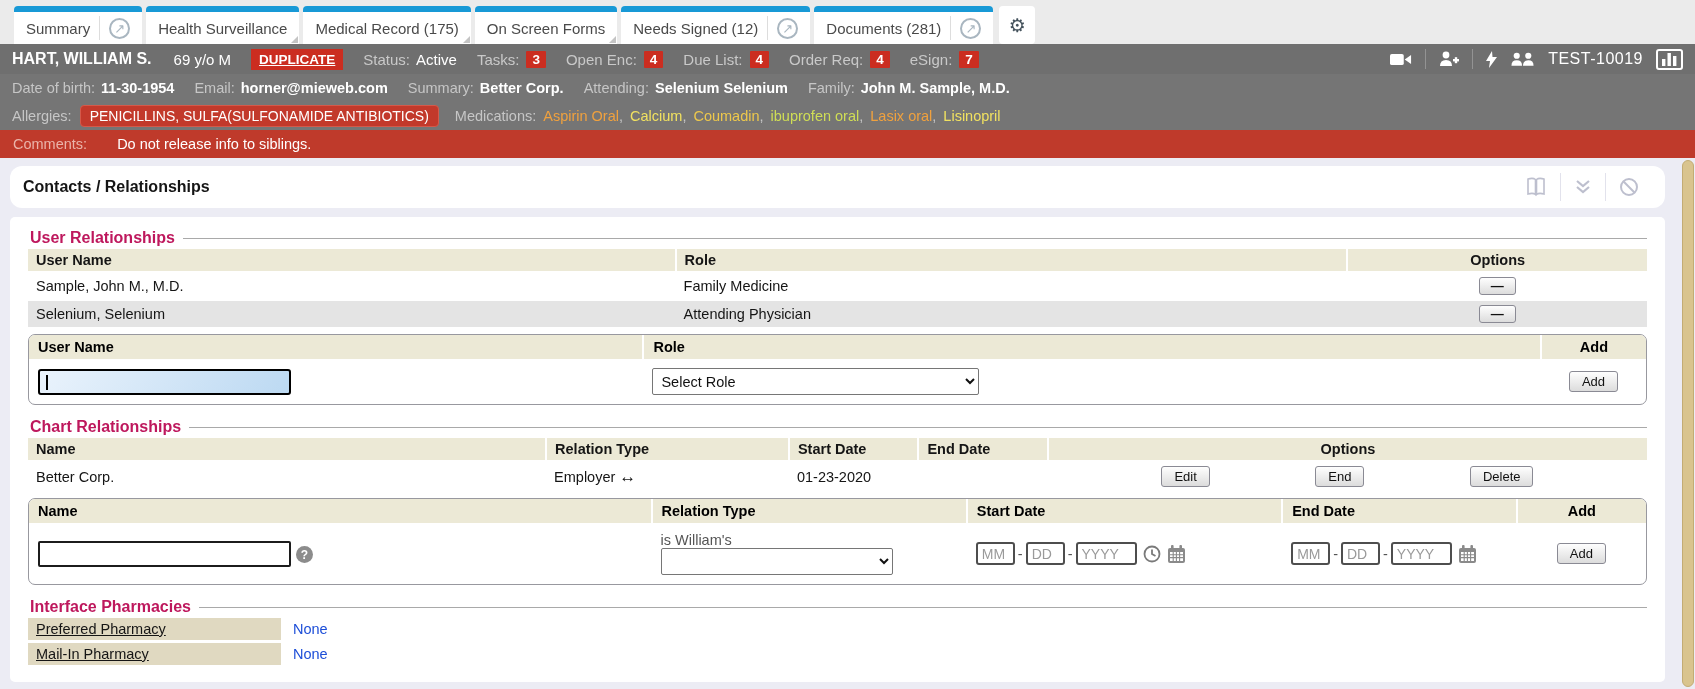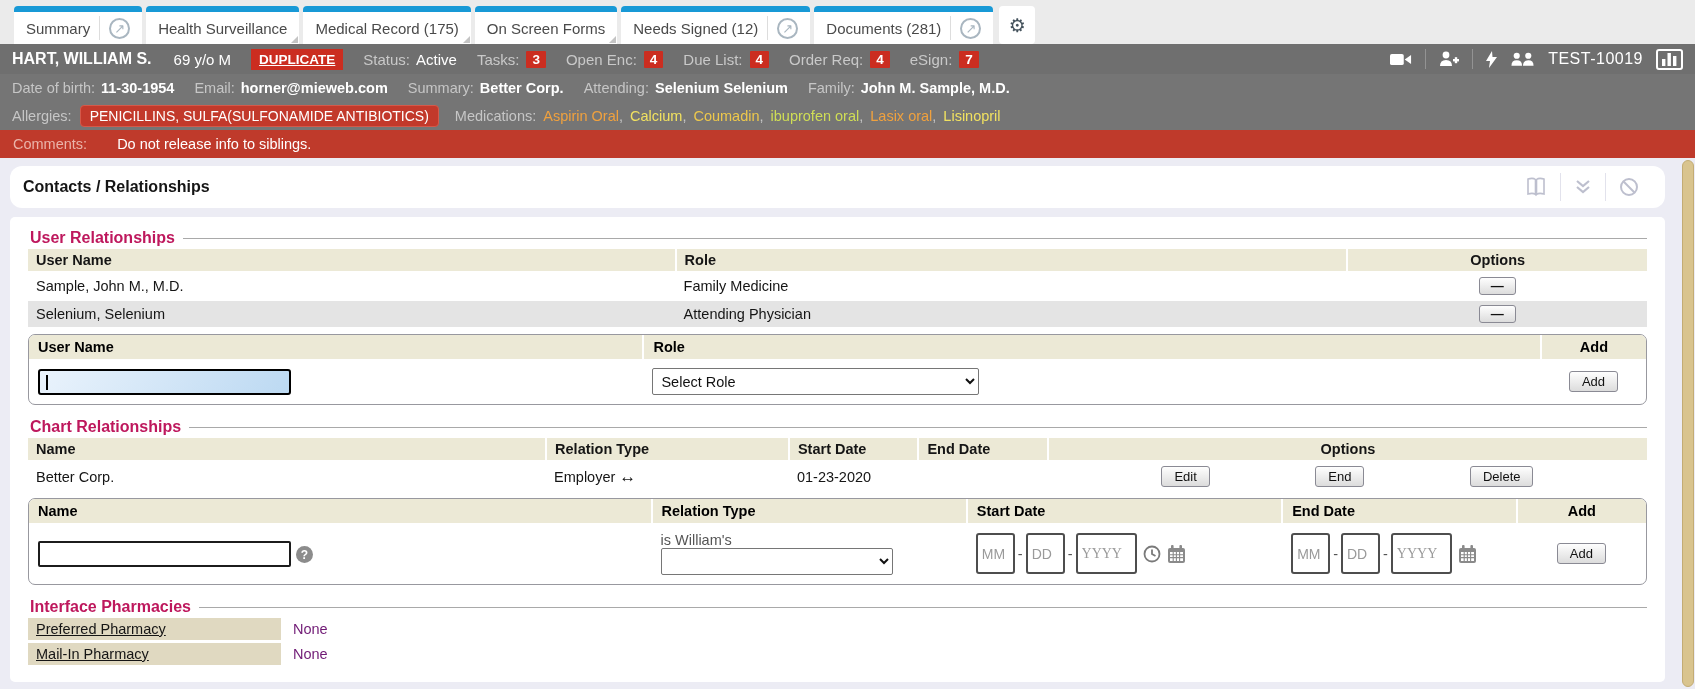--- a/index.html
+++ b/index.html
@@ -103,33 +103,33 @@
   .helpicon { display:inline-flex; width:17px; height:17px; border-radius:50%; background:#8c8c8c;
     color:#fff; font-size:12px; font-weight:bold; align-items:center; justify-content:center;
     margin-left:5px; vertical-align:middle; cursor:pointer; }
   select.sel { height:27px; border:1px solid #767676; border-radius:2px; background:#fff;
     font-family:inherit; font-size:14.5px; color:#111; padding:0 4px; }
   select.rolesel { width:327px; }
   select.relsel { width:232px; }
   .relprefix { color:#555; margin-right:18px; }
 
   .datewrap { display:flex; align-items:center; gap:3px; }
-  input.din { height:41px; border:2px solid #4e4e4e; border-radius:3px; font-size:14px; padding:1px 4px; color:#222; }
+  input.din { height:23px; border:2px solid #4e4e4e; border-radius:3px; font-size:14px; padding:1px 4px; color:#222; }
   input.din::placeholder, input.focusin::placeholder, input.namein::placeholder { color:#9a9a9a; }
   .din.mm, .din.dd { width:39px; }
-  .din.yy { width:61px;font-family:Liberation Serif, serif; }
+  .din.yy { width:61px; }
   .dash { color:#555; }
   .dicon { display:flex; margin-left:3px; cursor:pointer; }
   .dicon svg { stroke:#7a7a7a; fill:none; }
   .dicon.fillic svg { fill:#8a8a8a; stroke:none; }
 
   .pharm-row { display:flex; align-items:center; margin-bottom:3px; }
   .pharm-label { width:253px; background:#e0d9c1; padding:3px 8px; font-size:14.5px; }
   .pharm-label span { text-decoration:underline; cursor:pointer; color:#151515; }
-  .pharm-val { color:#701a75; font-size:14.5px; margin-left:12px; }
+  .pharm-val { color:#1d4ed8; font-size:14.5px; margin-left:12px; }
 
   .footer { display:flex; justify-content:center; gap:9px; padding:8px 0 0; }
 </style>
 </head>
 <body>
 
 <div class="tabbar">
   <div class="tab">
     <span>Summary</span>
     <span class="tabsep"></span>

